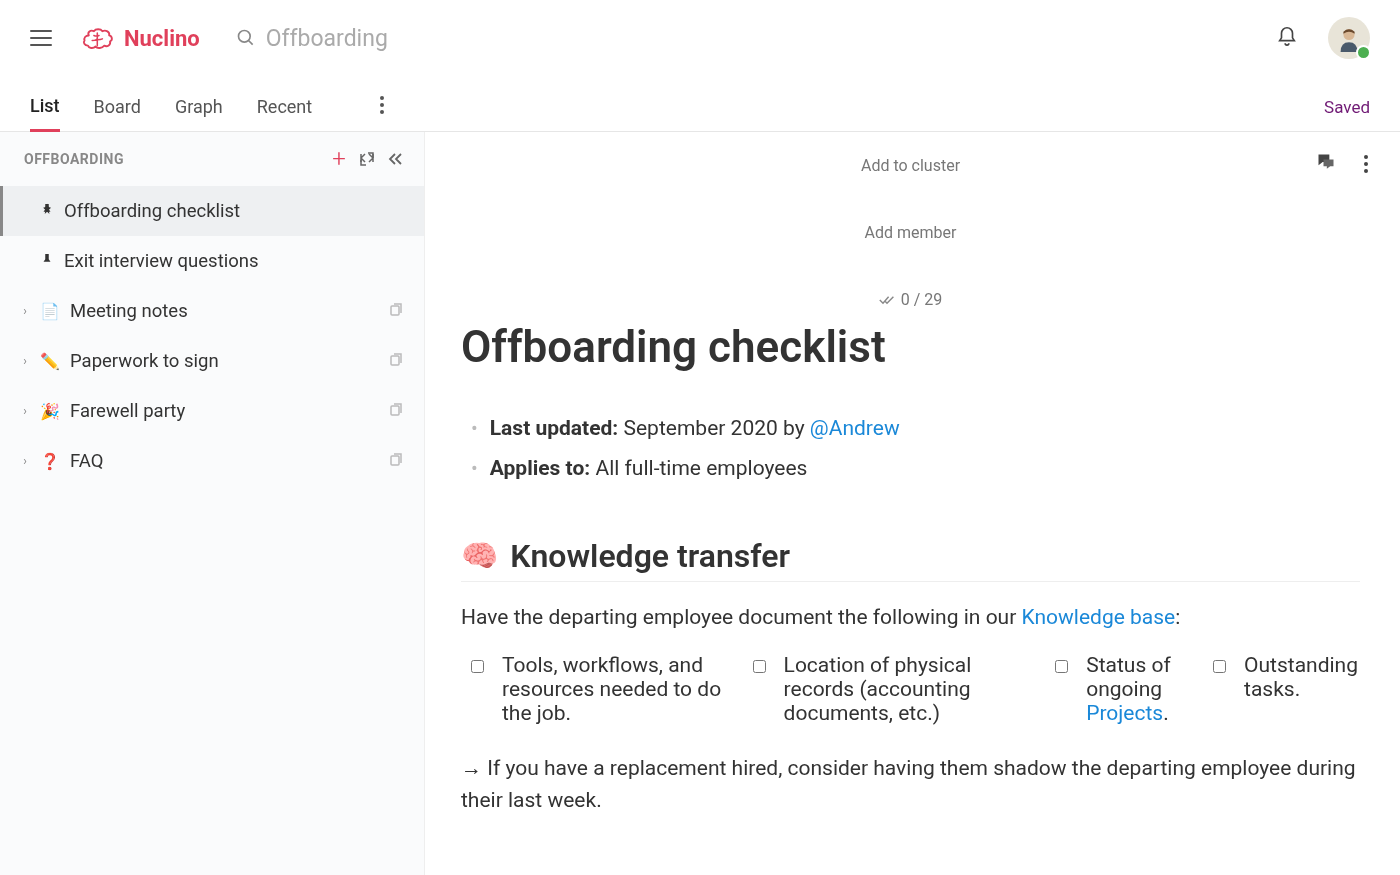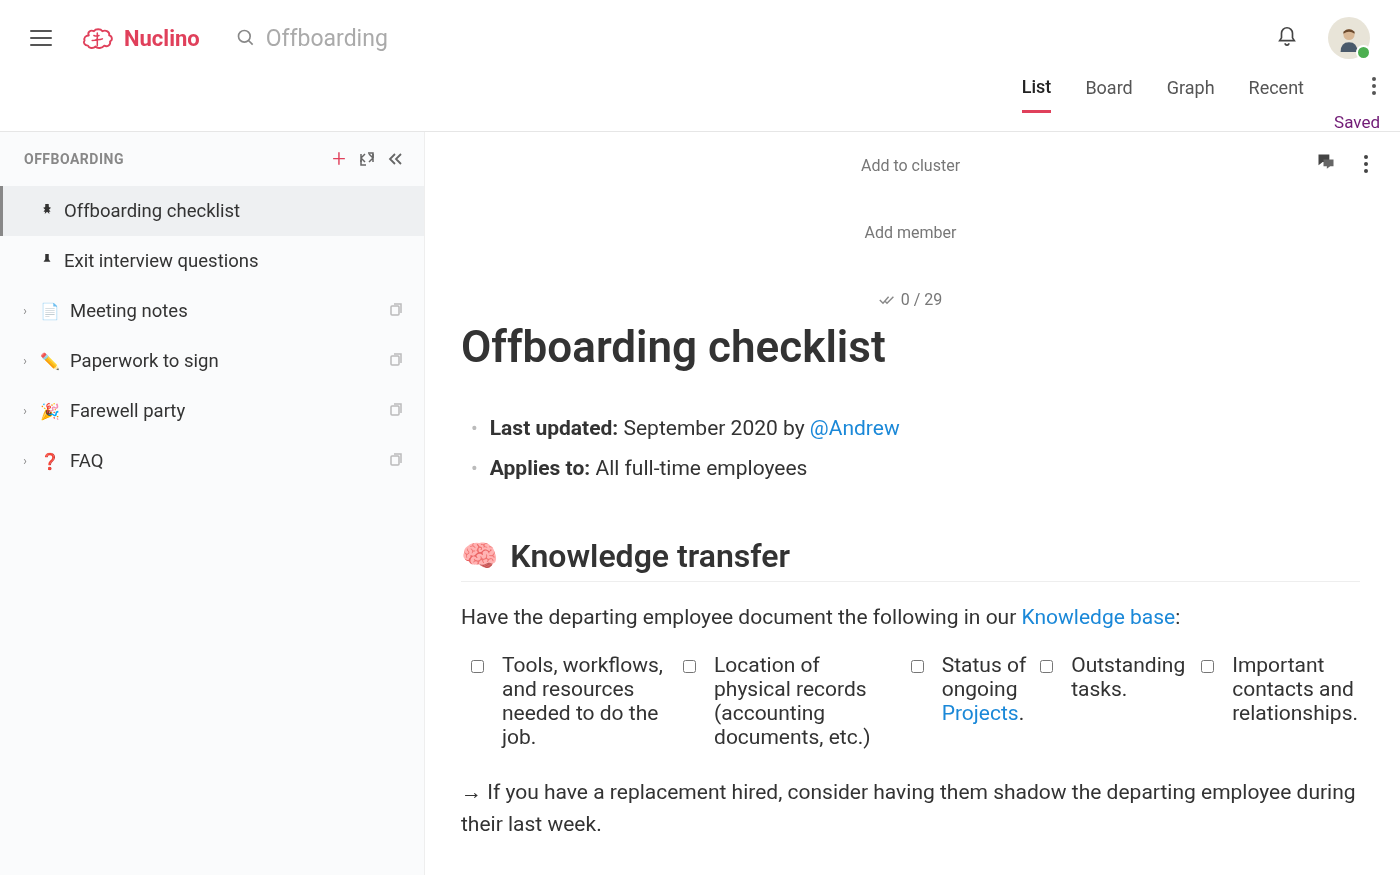--- a/index.html
+++ b/index.html
@@ -32,23 +32,22 @@
     .search-text { font-size: 23px; color:#aaa; }
     .topbar-right { display:flex; align-items:center; gap:30px; }
     .bell svg { width:22px; height:22px; color:#444;}
     .avatar { width:42px; height:42px; border-radius:50%; background:#e8e4d8; display:flex; align-items:center; justify-content:center; position:relative; overflow:visible;}
     .avatar::after{content:""; position:absolute; right:-1px; bottom:-1px; width:11px; height:11px; background:#4caf50; border:2px solid #fff; border-radius:50%;}
     .avatar svg{width:28px;height:28px;}
     
     .viewbar {
       height: 56px;
       display:flex; align-items:flex-end;
-      padding: 0 20px;
+      padding: 0 30px;
       border-bottom: 1px solid #e6e6e6;
-      flex-direction: column;
     }
     .viewtabs { display:flex; gap: 34px; align-items:center; }
     .viewtab { font-size:18px; color:#555; padding-bottom: 14px; cursor:pointer; }
     .viewtab.active { color:#222; font-weight:500; border-bottom: 3px solid #e0405b; margin-bottom:-1px; padding-bottom:13px;}
     .view-more { margin-left: 30px; padding-bottom:16px; cursor:pointer; display:flex; flex-direction:column; gap:3px; align-items:center; width:12px;}
     .view-more span{width:4px;height:4px;background:#555;border-radius:50%;}
     .viewbar-right { margin-left:auto; font-size:17px; color:#701a75; padding-bottom:14px; }
     
     .main { display:flex; height: calc(875px - 76px - 56px); }
     
@@ -308,21 +307,17 @@
       <li>
         <input type="checkbox" style="">
         <span>
           <span>Status of ongoing </span><span class="link">Projects</span><span>.</span>
         </span>
       </li>
       <li>
         <input type="checkbox" style="">
         <span>Outstanding tasks.</span>
       </li>
-      <li>
-        <input type="checkbox" style="">
-        <span>Important contacts and relationships.</span>
-      </li>
     </ul>
 
     <p class="note">→ If you have a replacement hired, consider having them shadow the departing employee during their last week.</p>
   </div>
 </div>
 
 </body></html>

